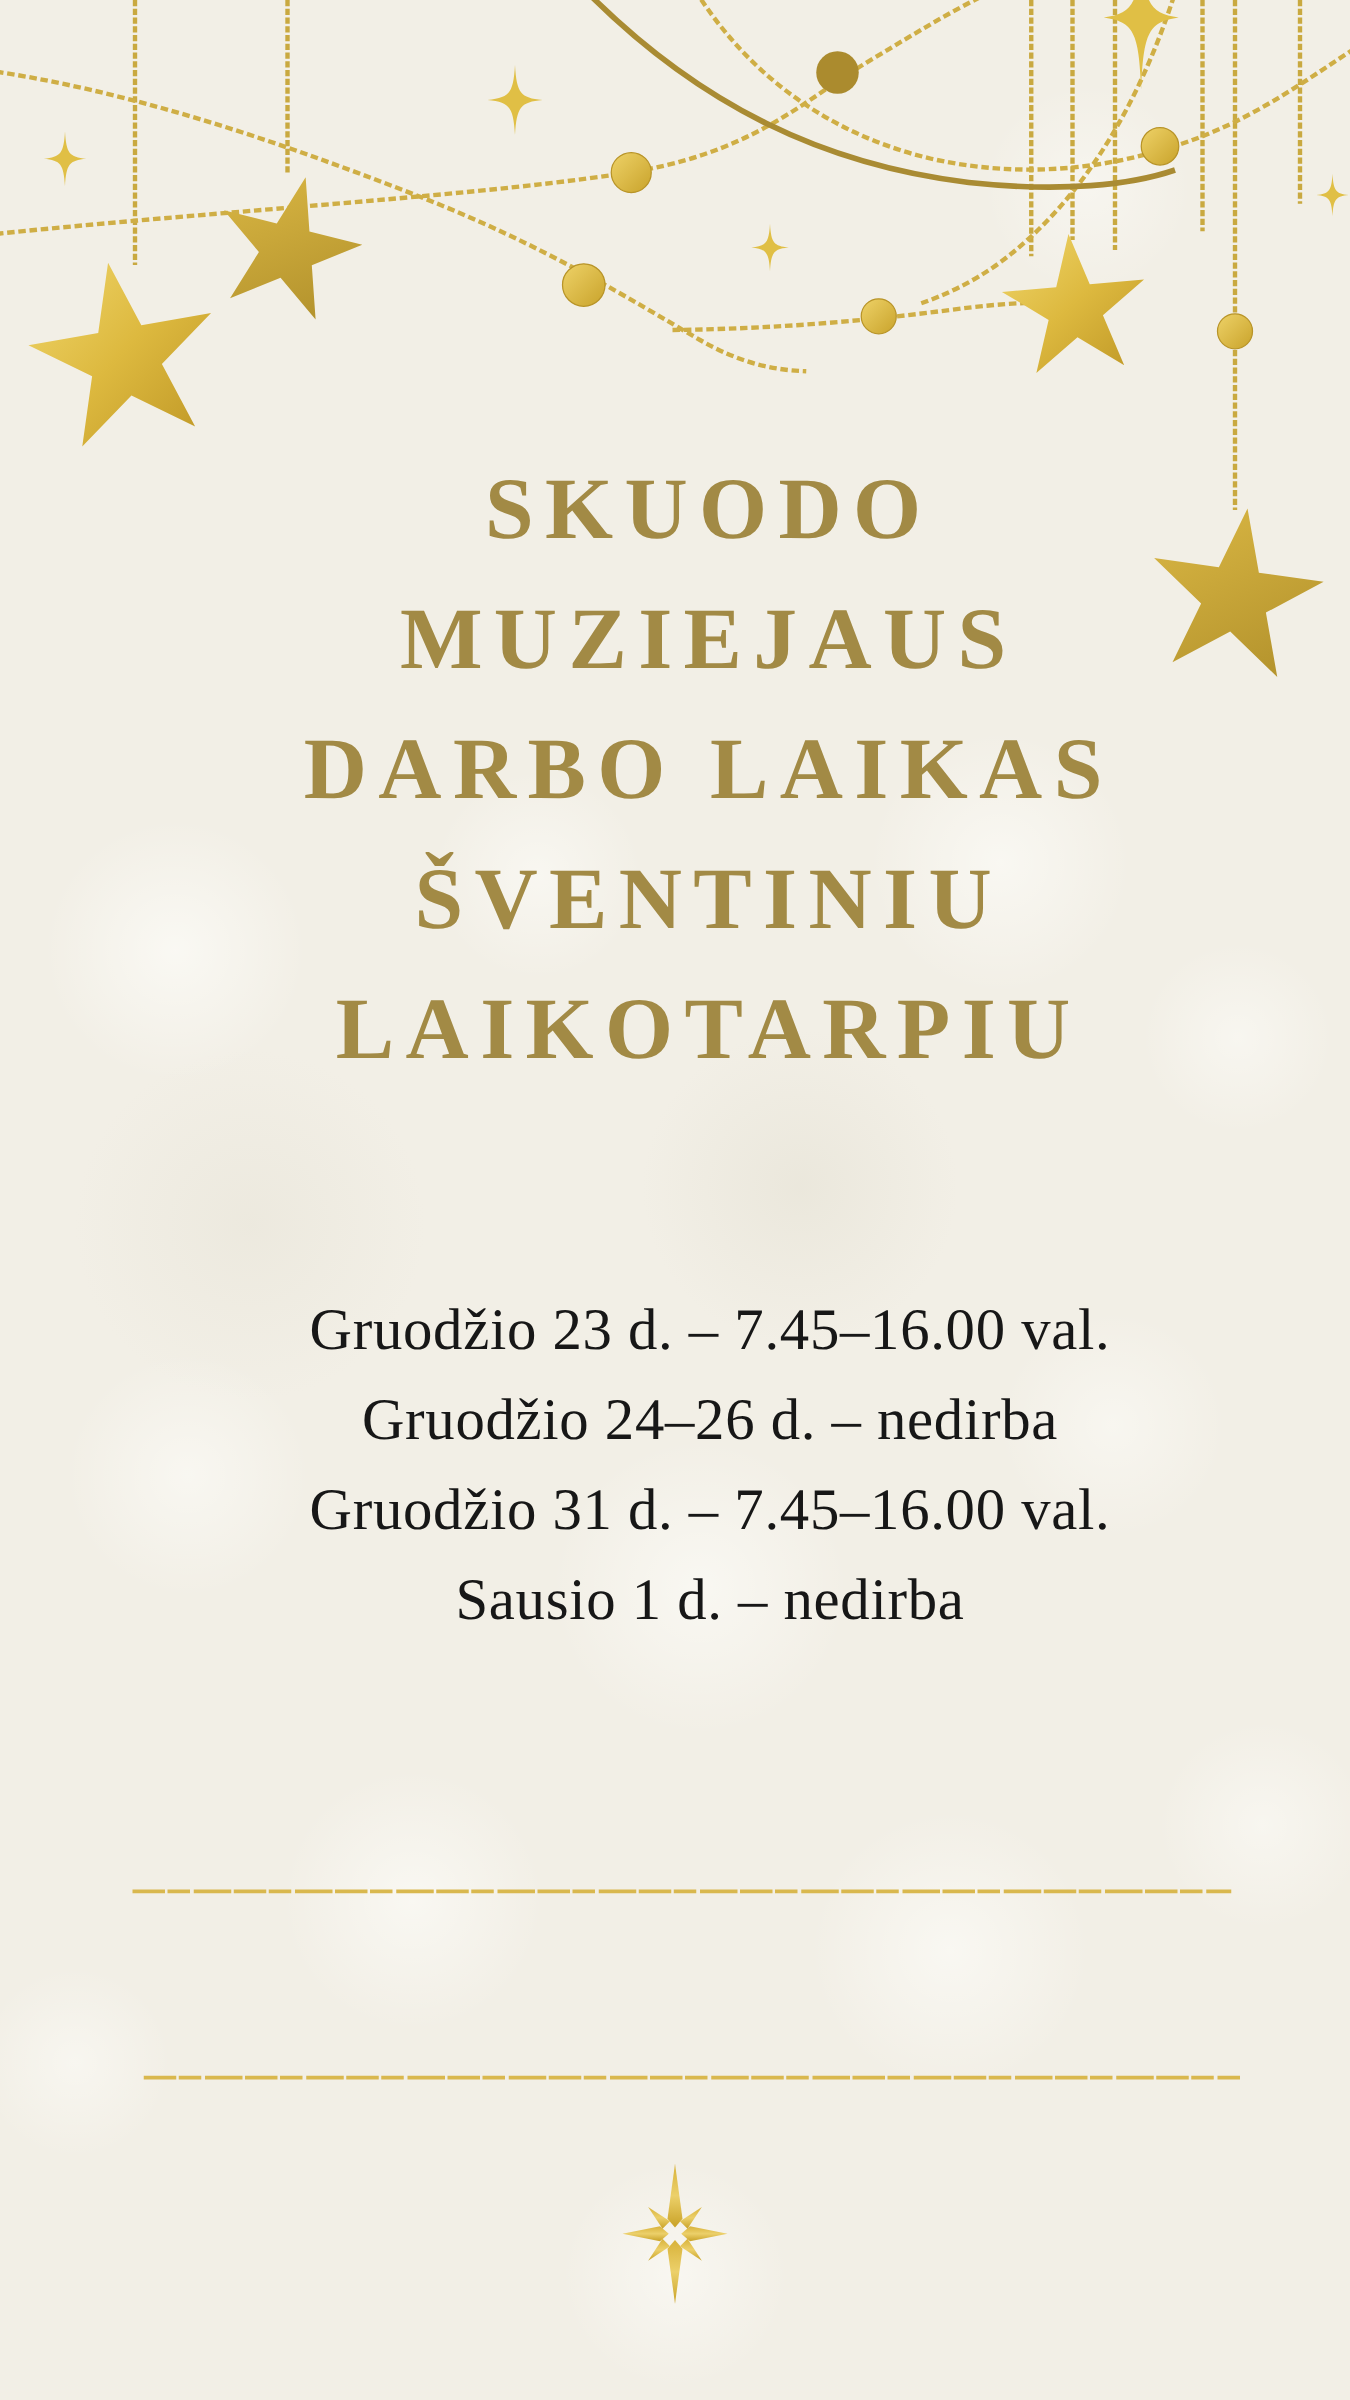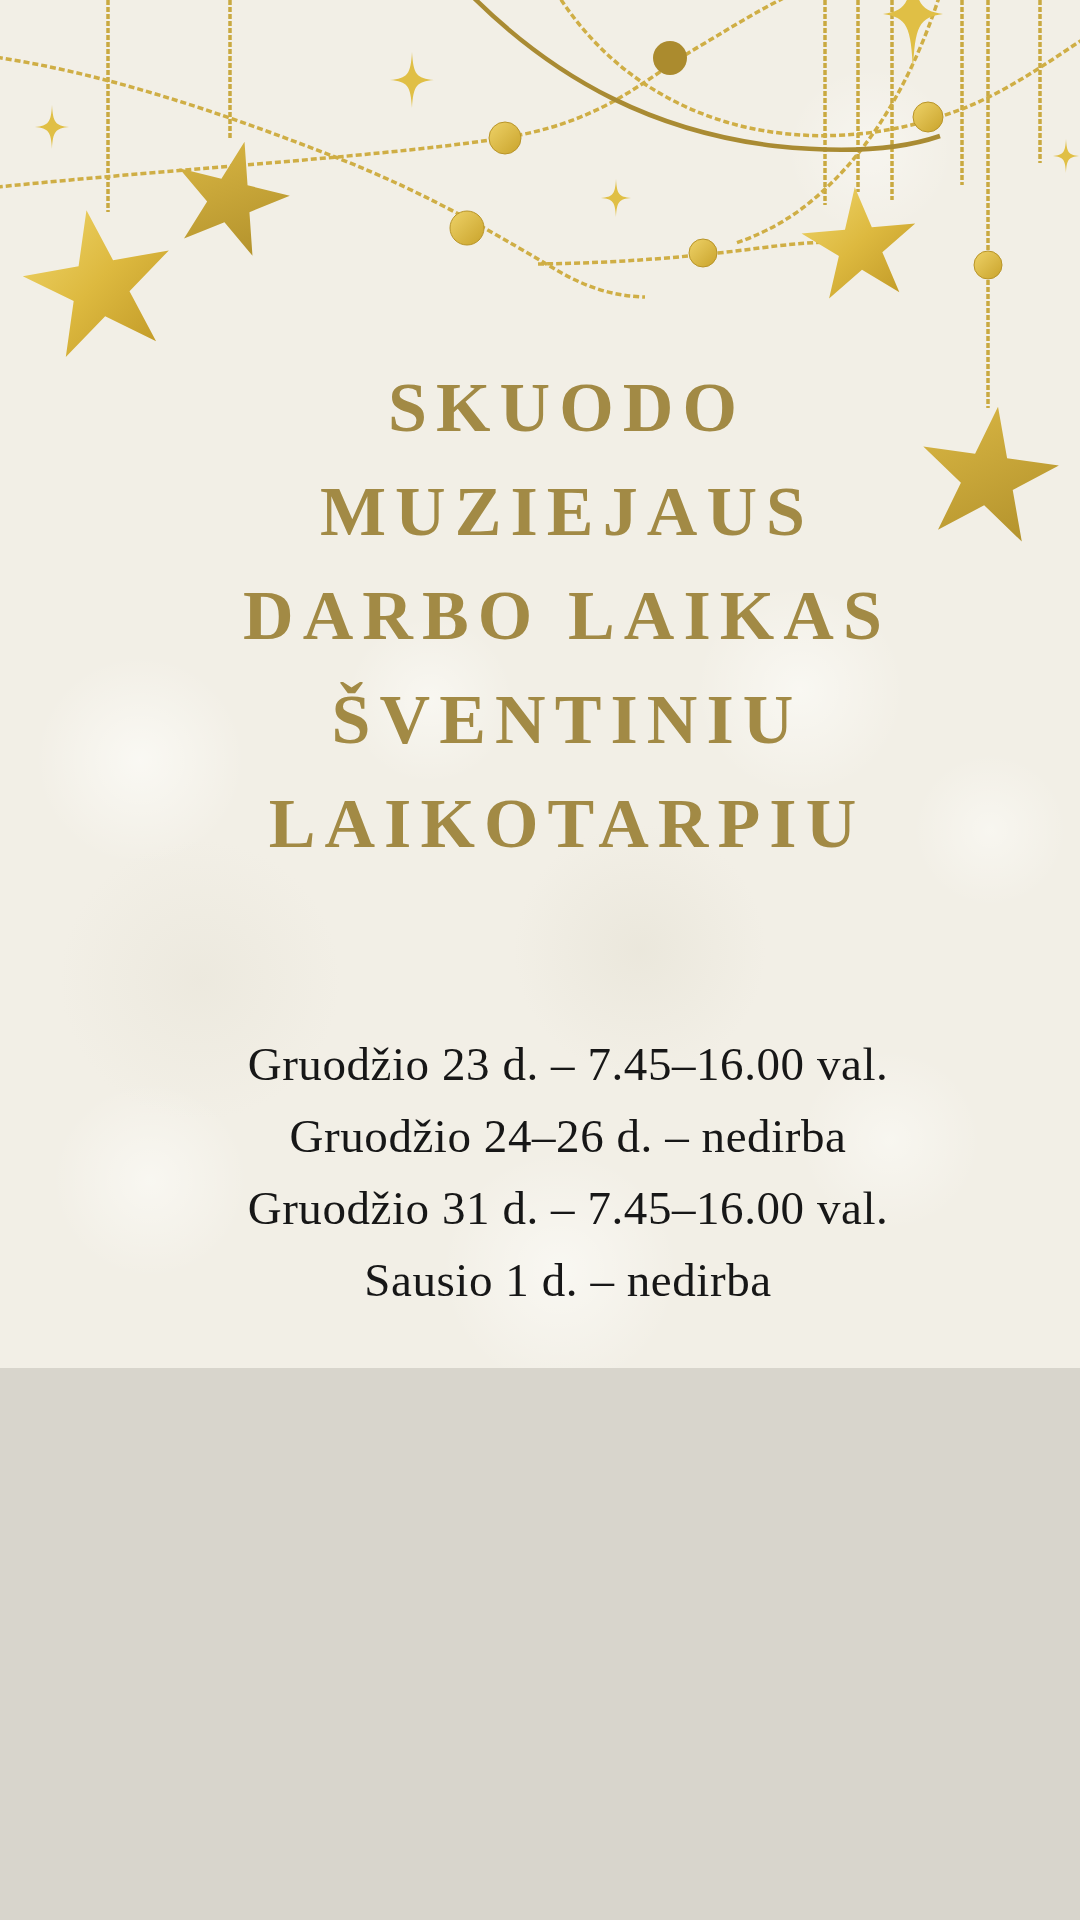--- a/index.html
+++ b/index.html
@@ -1,18 +1,18 @@
 <!DOCTYPE html>
 <html><head>
 <meta charset="utf-8">
 <style>
   html,body{margin:0;padding:0;background:#d8d5cc;}
   .poster{
     position:relative;
-    width:1080px;height:1368px;
+    width:1080px;height:1920px;
     overflow:hidden;
     font-family:"Liberation Serif",serif;
     background-color:#f2efe6;
     background-image:
       radial-gradient(circle 150px at 140px 760px,  rgba(255,255,252,.60) 0%, rgba(255,255,252,0) 70%),
       radial-gradient(circle 120px at 430px 700px,  rgba(255,255,252,.50) 0%, rgba(255,255,252,0) 70%),
       radial-gradient(circle 150px at 800px 690px,  rgba(255,255,252,.55) 0%, rgba(255,255,252,0) 70%),
       radial-gradient(circle 110px at 990px 830px,  rgba(255,255,252,.45) 0%, rgba(255,255,252,0) 70%),
       radial-gradient(circle 140px at 150px 1180px, rgba(255,255,252,.50) 0%, rgba(255,255,252,0) 70%),
       radial-gradient(circle 170px at 560px 1270px, rgba(255,255,252,.55) 0%, rgba(255,255,252,0) 70%),

